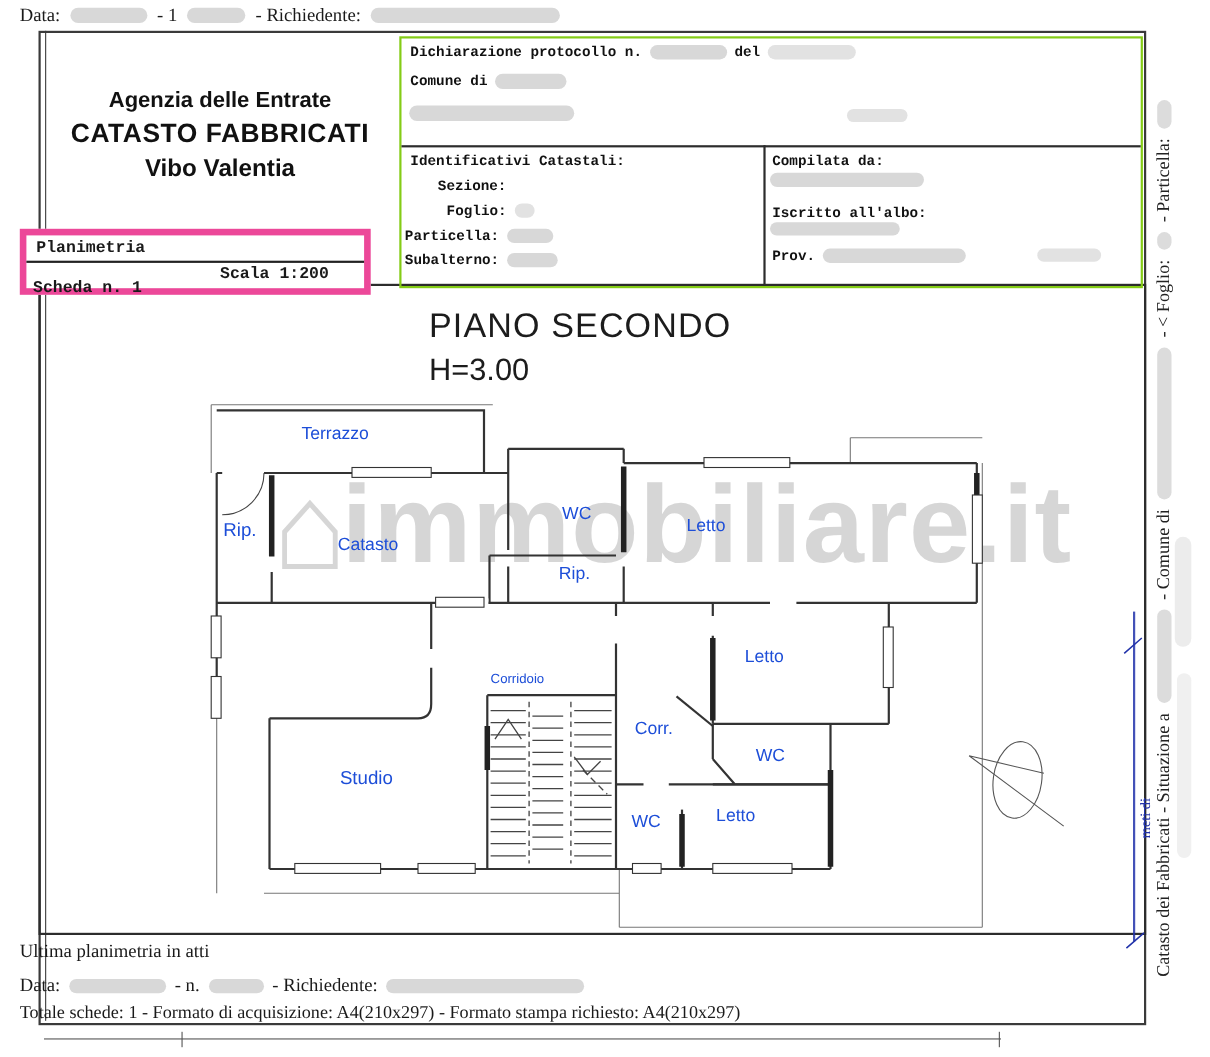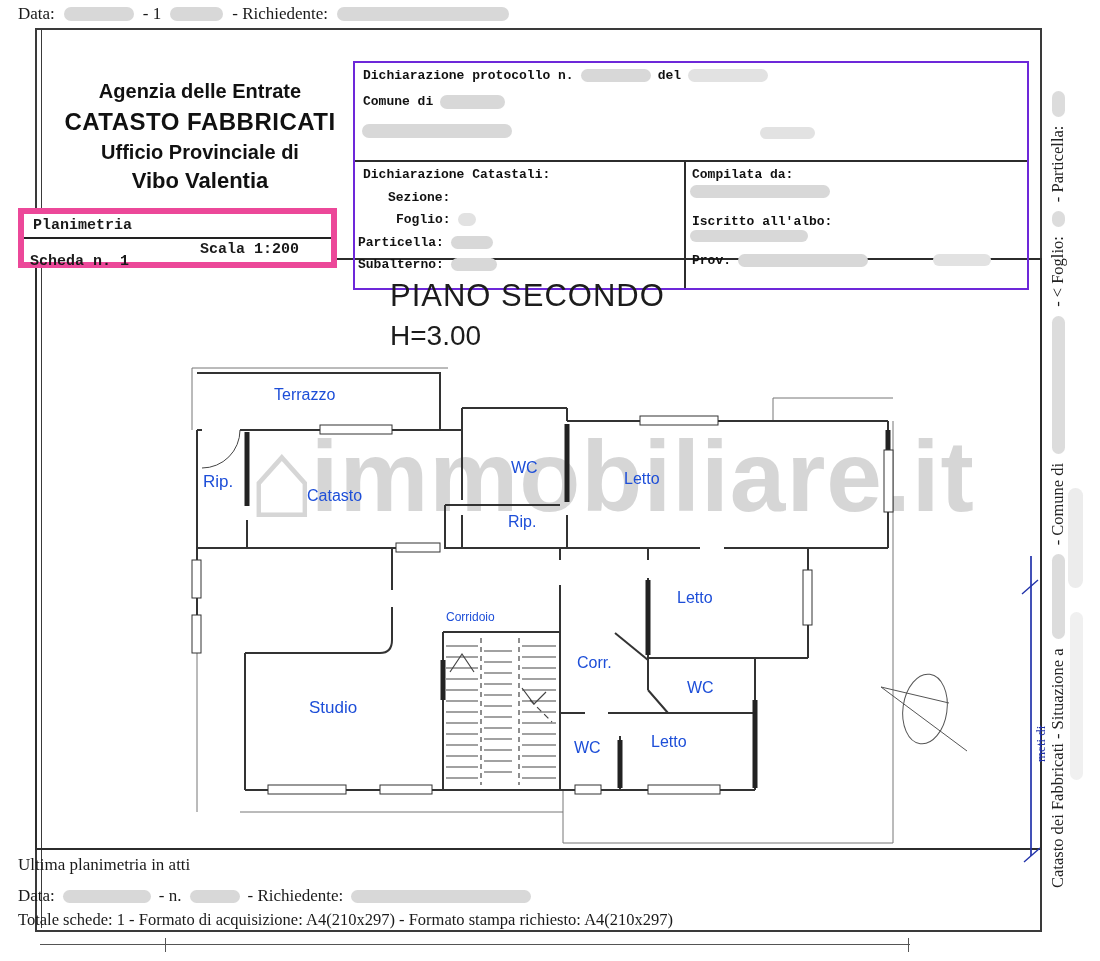--- a/index.html
+++ b/index.html
@@ -19,22 +19,22 @@
   
   .redact{background:#d8d8d8;border-radius:7px;display:inline-block;height:14px;}
   .redact.light{background:#e2e2e2;}
   
   .agency{left:45px;top:62px;width:310px;text-align:center;font-family:"Liberation Sans",sans-serif;font-weight:bold;color:#111;margin-top:15px;}
   .agency .l1{font-size:20px;line-height:28px;}
   .agency .l2{font-size:24px;line-height:33px;letter-spacing:.5px;}
   .agency .l3{font-size:20px;line-height:28px;}
   .agency .l4{font-size:22px;line-height:30px;}
   
-  .proto-box{left:353px;top:33px;width:672px;height:225px;border:2px solid #6d28d9;
-    font-family:"Liberation Mono","DejaVu Sans Mono",monospace;font-weight:700;font-size:13px;color:#111;margin-top:28px;}
+  .proto-box{left:363px;top:33px;width:672px;height:225px;border:2px solid #84cc16;
+    font-family:"Liberation Mono","DejaVu Sans Mono",monospace;font-weight:700;font-size:13px;color:#111;}
   .proto-divider-h{position:absolute;left:0;top:97px;width:100%;height:2px;background:#2c2c2c;}
   .proto-divider-v{position:absolute;left:329px;top:97px;width:2px;height:128px;background:#2c2c2c;}
   .proto-row{position:absolute;display:flex;align-items:center;gap:7px;white-space:nowrap;}
   
   .plani-box{left:18px;top:208px;width:307px;height:48px;border:6px solid #ec4899;background:#fff;
     font-family:"Liberation Mono","DejaVu Sans Mono",monospace;font-weight:700;font-size:15px;z-index:5;}
   .plani-title{position:absolute;left:9px;top:3px;}
   .plani-div{position:absolute;left:0;top:23px;width:100%;height:2px;background:#222;}
   .plani-scheda{position:absolute;left:6px;top:27px;margin-top:12px;}
   .plani-scala{position:absolute;left:176px;top:27px;}
@@ -81,42 +81,41 @@
   <span class="redact" style="width:172px"></span>
 </div>
 
 <div class="abs outer-frame"></div>
 <div class="abs inner-left-line"></div>
 <div class="abs plan-frame"></div>
 
 <div class="abs agency">
   <div class="l1">Agenzia delle Entrate</div>
   <div class="l2">CATASTO FABBRICATI</div>
-  <div class="l3">Ufficio Provinciale di</div>
   <div class="l4">Vibo Valentia</div>
 </div>
 
 <div class="abs proto-box">
   <div class="proto-divider-h"></div>
   <div class="proto-divider-v"></div>
   <div class="proto-row" style="left:8px;top:5px;">
     <span>Dichiarazione protocollo n.</span>
     <span class="redact" style="width:70px;height:13px"></span>
     <span>del</span>
     <span class="redact light" style="width:80px;height:13px"></span>
   </div>
   <div class="proto-row" style="left:8px;top:31px;">
     <span>Comune di</span>
     <span class="redact" style="width:65px;height:14px"></span>
   </div>
   <span class="redact" style="position:absolute;left:7px;top:61px;width:150px;height:14px"></span>
   <span class="redact light" style="position:absolute;left:405px;top:64px;width:55px;height:12px"></span>
 
   <div class="proto-row" style="left:8px;top:104px;">
-    <span>Dichiarazione Catastali:</span>
+    <span>Identificativi Catastali:</span>
   </div>
   <div class="proto-row" style="left:33px;top:127px;">
     <span>Sezione:</span>
   </div>
   <div class="proto-row" style="left:41px;top:149px;">
     <span>Foglio:</span>
     <span class="redact light" style="width:18px;height:13px;border-radius:7px"></span>
   </div>
   <div class="proto-row" style="left:3px;top:172px;">
     <span>Particella:</span>

